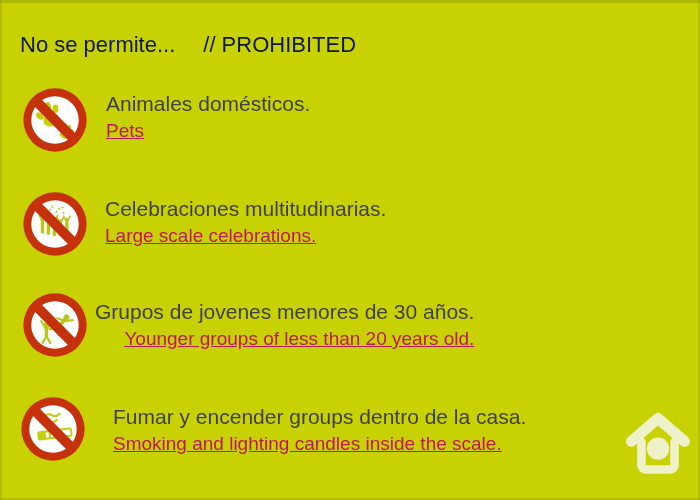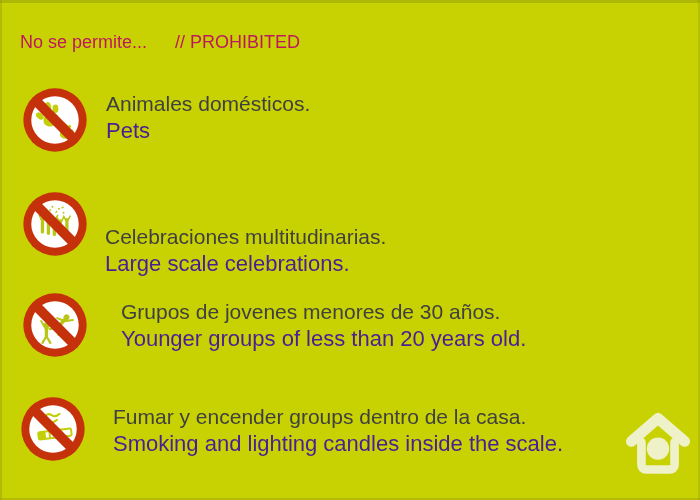--- a/index.html
+++ b/index.html
@@ -11,36 +11,36 @@
   }
   .poster-frame {
     position:absolute; inset:0; pointer-events:none;
     box-shadow: inset 0 3px 0 rgba(150,160,10,.55),
                 inset 2px 0 0 rgba(150,160,10,.45),
                 inset -2px 0 0 rgba(150,160,10,.35),
                 inset 0 -2px 0 rgba(150,160,10,.45);
   }
   .title {
     position:absolute; top:32px; left:20px;
-    font-size:18px; color:#be185d; white-space:nowrap;
+    font-size:22px; color:#0f172a; white-space:nowrap;
   }
   .title .title-en { margin-left:28px; }
   .sign { position:absolute; left:22px; width:66px; height:66px; }
   .sign svg { width:100%; height:100%; display:block; }
   .s1 { top:87px; }
   .s2 { top:191px; }
   .s3 { top:292px; }
   .s4 { top:396px; left:20px; }
   .texts { position:absolute; white-space:nowrap; }
   .t1 { top:90px;  left:106px; }
-  .t2 { top:195px; left:105px;margin-top:28px; }
-  .t3 { top:298px; left:121px; }
+  .t2 { top:195px; left:105px; }
+  .t3 { top:298px; left:95px;text-align:right; }
   .t4 { top:403px; left:113px; }
   .line-es { font-size:21px; line-height:27px; color:#404040; }
-  .line-en { font-size:22px; line-height:27px; color:#4c1d95; }
+  .line-en { font-size:19px; line-height:27px; color:#be185d;text-decoration:underline; }
   .house { position:absolute; left:622px; top:408px; width:72px; height:74px; }
   .house svg { width:100%; height:100%; display:block; }
 </style>
 </head>
 <body>
 
 <div class="poster-frame"></div>
 
 <div class="title">
   <span class="title-es">No se permite...</span><span class="title-en">// PROHIBITED</span>

